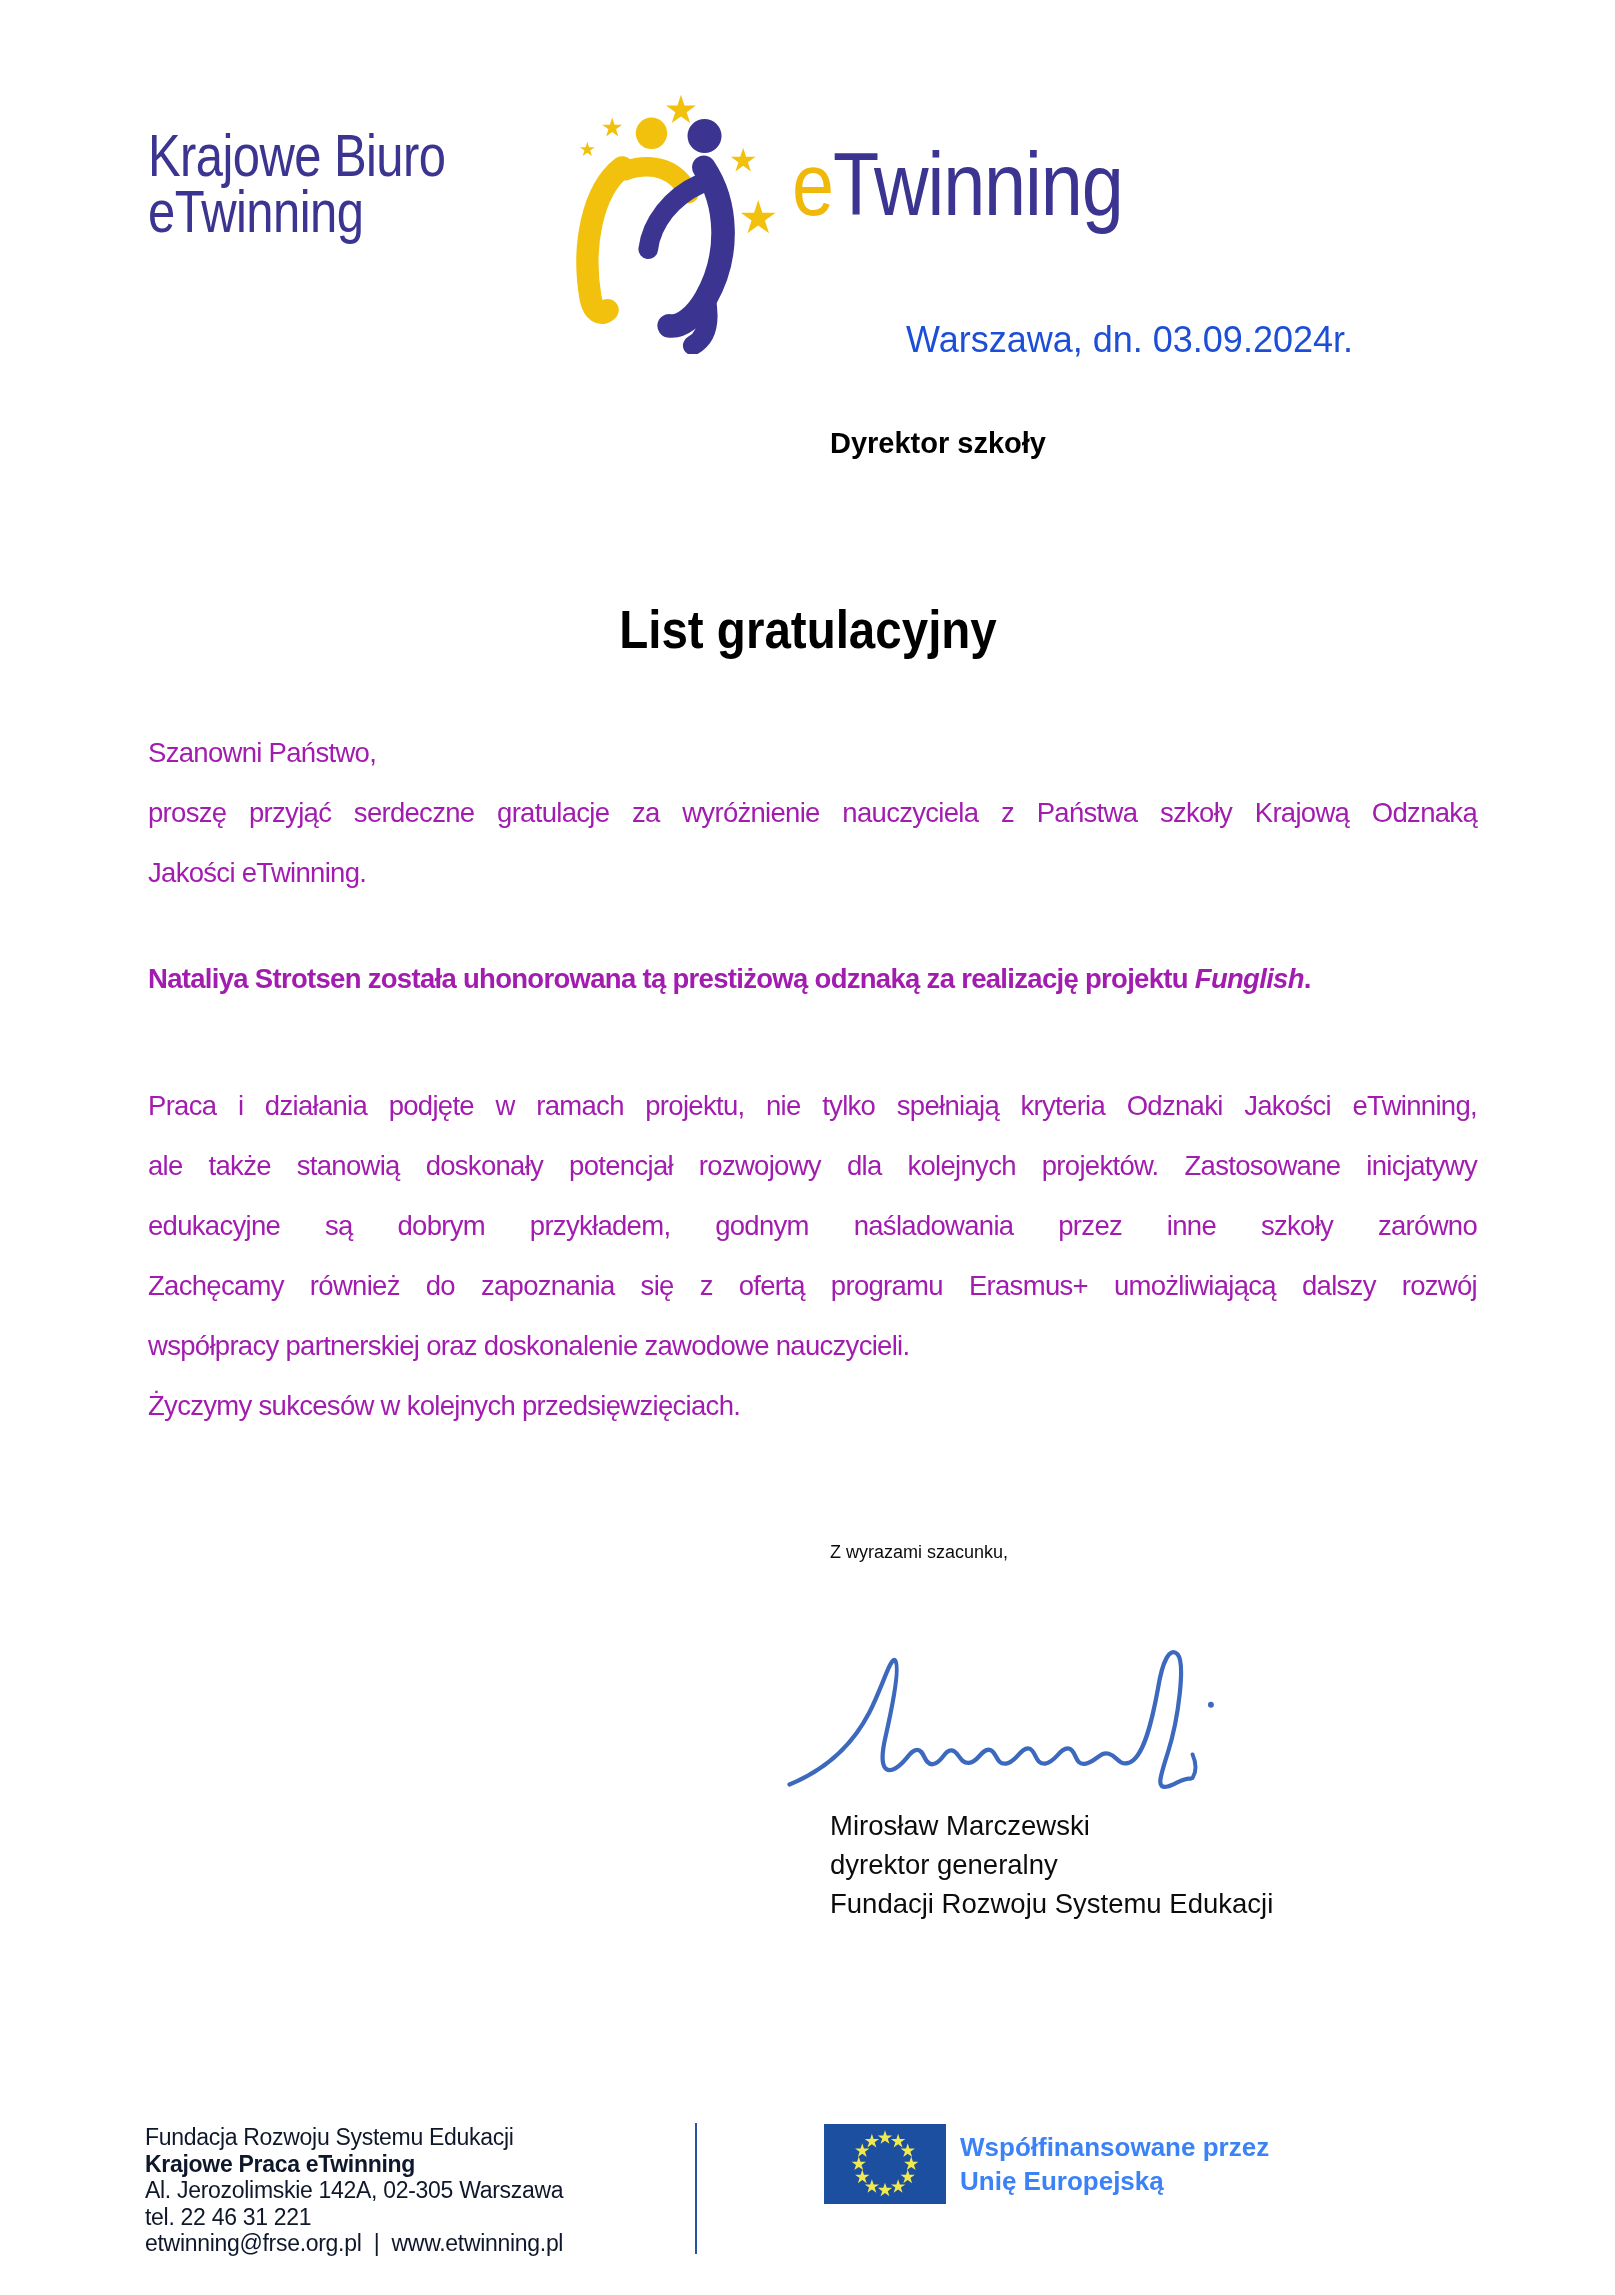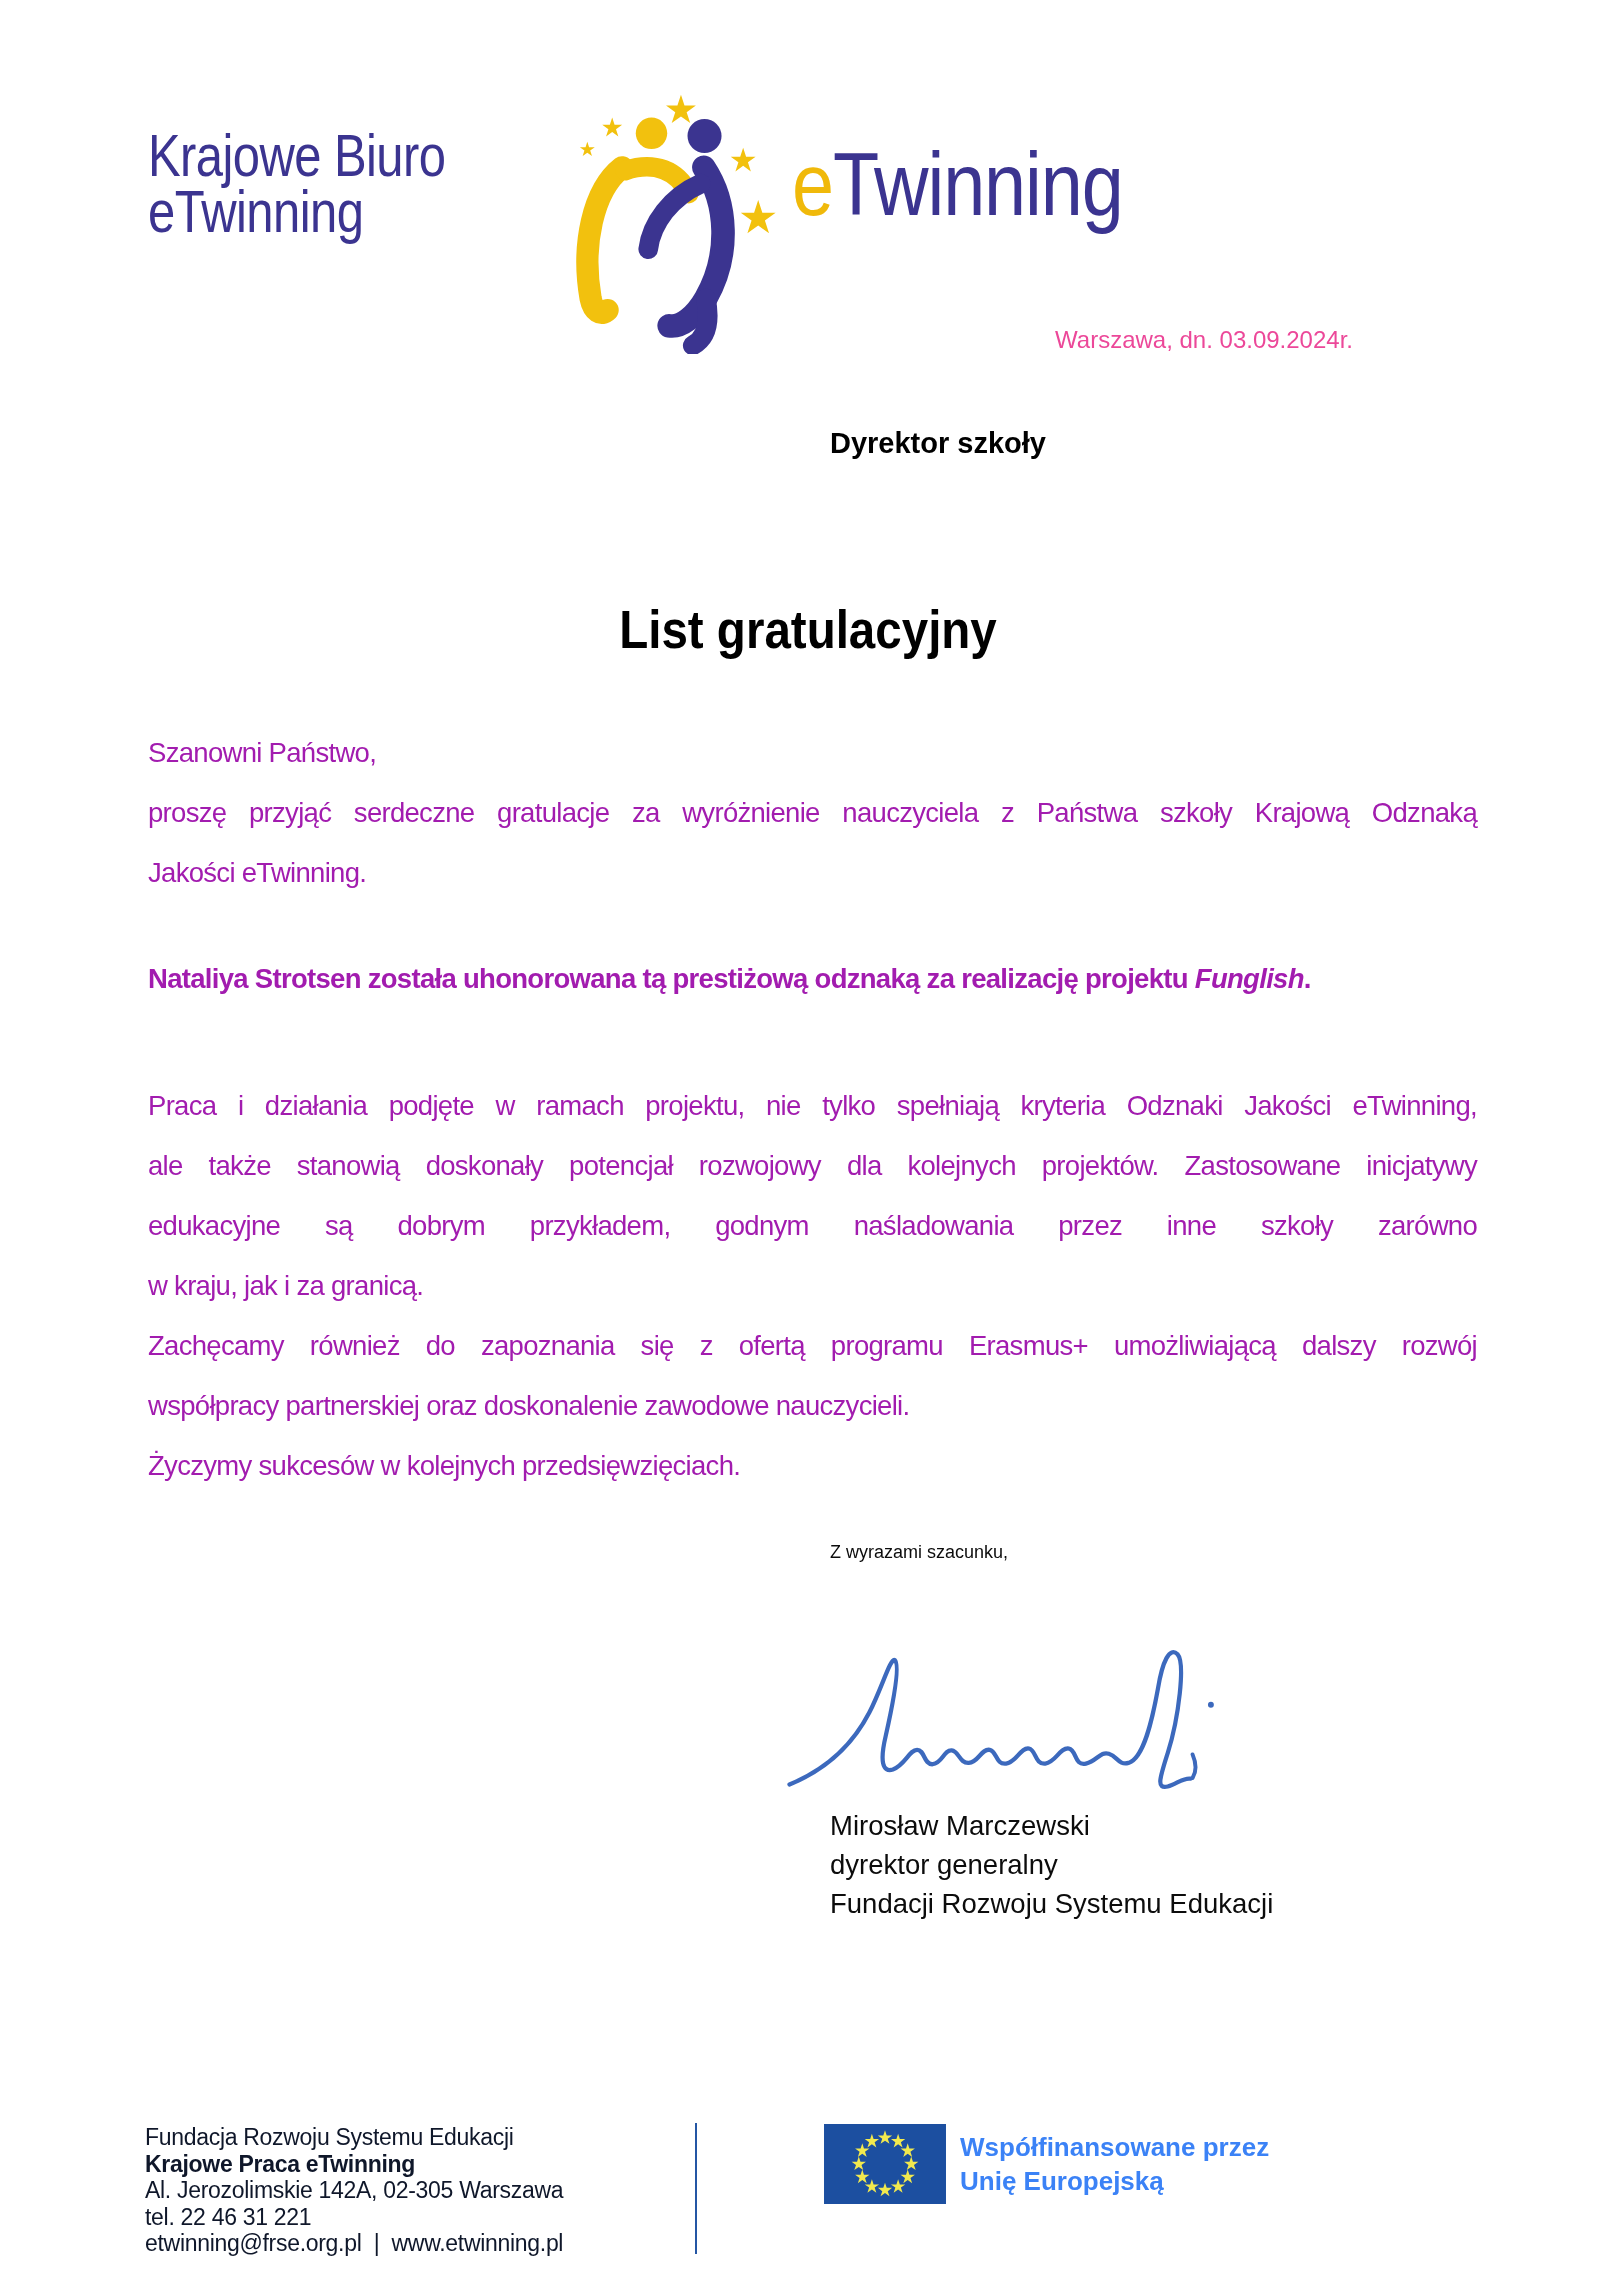--- a/index.html
+++ b/index.html
@@ -25,21 +25,21 @@
     position:absolute;left:792px;top:110px;
     font-size:89px;line-height:89px;font-weight:500;
     color:#3b3490;letter-spacing:-1.3px;
     transform:scaleX(0.85);transform-origin:0 0;
     white-space:nowrap;
   }
   .wordmark .e{color:#f0b90a;}
   
   .date-line{
     position:absolute;right:135px;top:293px;
-    font-size:24px;line-height:33px;color:#ec4899;
+    font-size:36px;line-height:33px;color:#1d4ed8;
     white-space:nowrap;
   }
   .recipient{
     position:absolute;left:830px;top:392px;
     font-size:29px;line-height:42px;font-weight:700;color:#000;
     white-space:nowrap;
   }
   .doc-title{
     position:absolute;left:0;top:568px;width:1616px;
     text-align:center;font-size:54px;font-weight:700;color:#000;
@@ -127,21 +127,20 @@
   <div class="body-block">
     <div class="line">Szanowni Państwo,</div>
     <div class="line just">proszę przyjąć serdeczne gratulacje za wyróżnienie nauczyciela z Państwa szkoły Krajową Odznaką</div>
     <div class="line">Jakości eTwinning.</div>
 
     <div class="line bold gap-sm"><span>Nataliya Strotsen została uhonorowana tą prestiżową odznaką za realizację projektu </span><span class="it">Funglish</span><span>.</span></div>
 
     <div class="line just gap-md">Praca i działania podjęte w ramach projektu, nie tylko spełniają kryteria Odznaki Jakości eTwinning,</div>
     <div class="line just">ale także stanowią doskonały potencjał rozwojowy dla kolejnych projektów. Zastosowane inicjatywy</div>
     <div class="line just">edukacyjne są dobrym przykładem, godnym naśladowania przez inne szkoły zarówno</div>
-    <div class="line">w kraju, jak i za granicą.</div>
     <div class="line just">Zachęcamy również do zapoznania się z ofertą programu Erasmus+ umożliwiającą dalszy rozwój</div>
     <div class="line">współpracy partnerskiej oraz doskonalenie zawodowe nauczycieli.</div>
     <div class="line">Życzymy sukcesów w kolejnych przedsięwzięciach.</div>
   </div>
 
   <div class="valediction">Z wyrazami szacunku,</div>
 
   <svg class="signature-svg" width="445" height="177" viewBox="0 0 680 270">
     <path d="M16,242 C60,224 108,190 138,132 C158,93 170,48 177,52 C186,60 172,128 163,168
              C154,206 158,224 174,219 C193,212 199,189 211,189 C223,189 221,212 235,211

